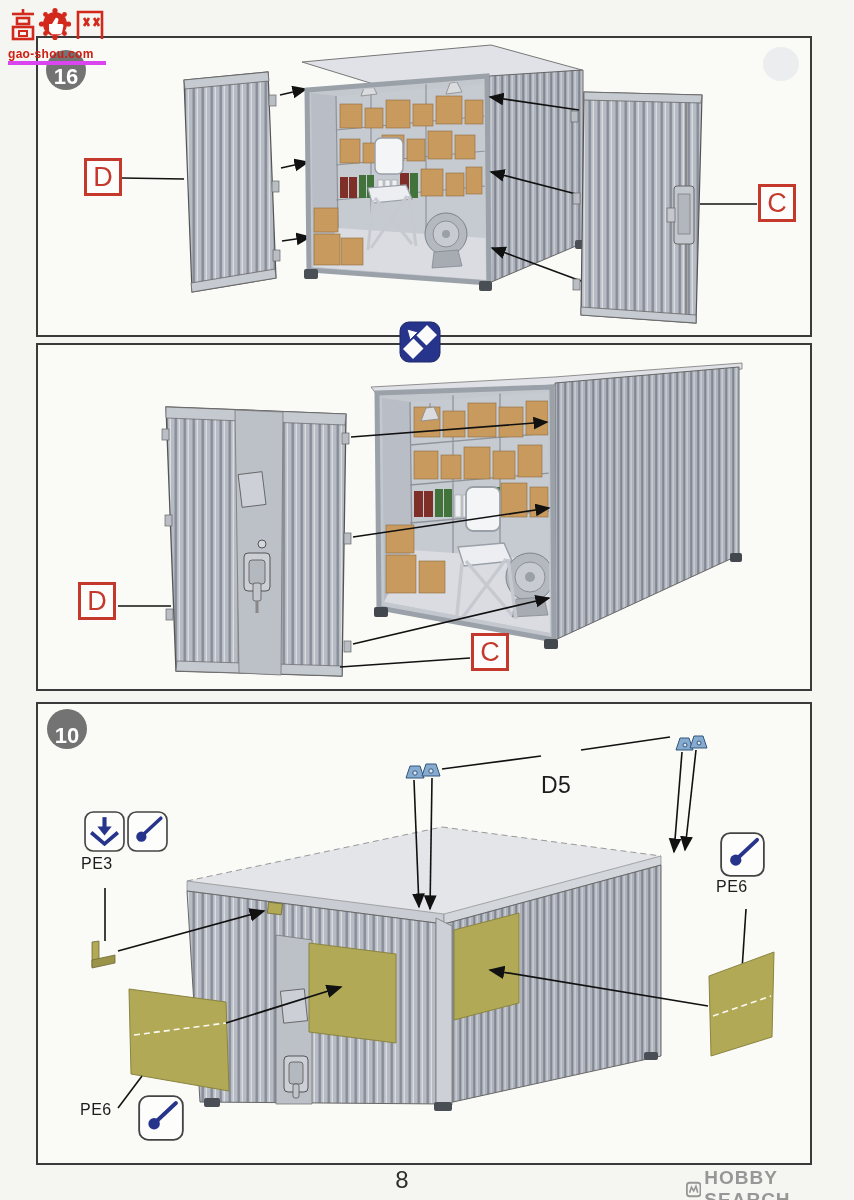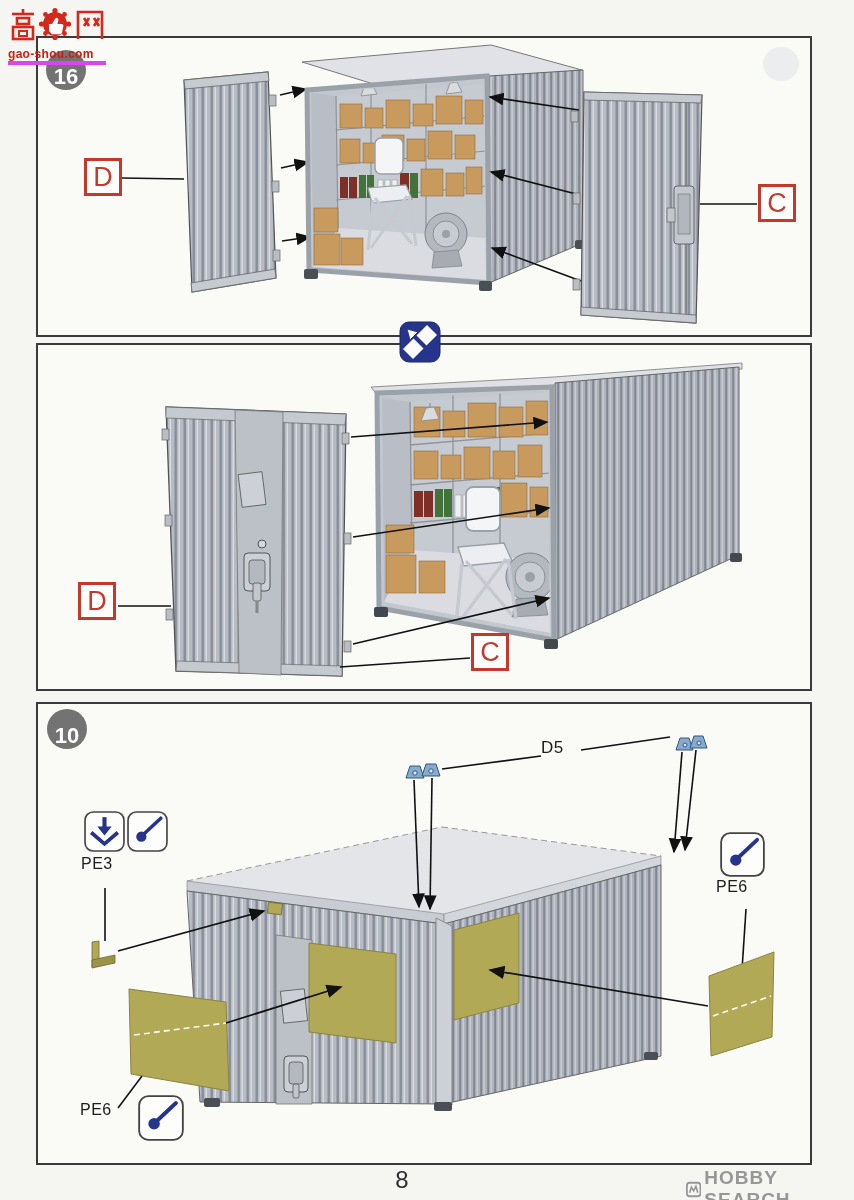--- a/index.html
+++ b/index.html
@@ -14,21 +14,21 @@
          color:#fff;display:flex;align-items:flex-end;justify-content:center;
          font-size:22px;font-weight:bold;z-index:6;}
   #badge16{left:46px;top:50px;}
   #badge17{left:47px;top:709px;}
   .plabel{position:absolute;width:38px;height:38px;border:3px solid #c5392c;background:#fdfdfb;
           color:#c5392c;display:flex;align-items:center;justify-content:center;
           font-size:27px;font-weight:400;z-index:6;box-sizing:border-box;}
   #lblD1{left:84px;top:158px;}  #lblC1{left:758px;top:184px;}
   #lblD2{left:78px;top:582px;}  #lblC2{left:471px;top:633px;}
   .ptext{position:absolute;color:#1c1c1c;font-size:16px;z-index:6;letter-spacing:0.5px;}
-  #txtD5{left:541px;top:738px;font-size:17px;}
+  #txtD5{left:541px;top:772px;font-size:23px;}
   #txtPE3{left:81px;top:855px;}
   #txtPE6r{left:716px;top:878px;}
   #txtPE6l{left:80px;top:1101px;}
   .sicon{position:absolute;z-index:6;}
   #icoRotate{left:399px;top:321px;}
   #icoBend{left:84px;top:811px;} #icoGlue1{left:127px;top:811px;}
   #icoGlue2{left:720px;top:832px;} #icoGlue3{left:138px;top:1095px;}
   #pageNum{position:absolute;left:380px;top:1166px;width:44px;text-align:center;
            font-size:24px;color:#2e2e2e;z-index:6;}
   #hobby{position:absolute;left:686px;top:1167px;display:flex;align-items:center;gap:3px;

